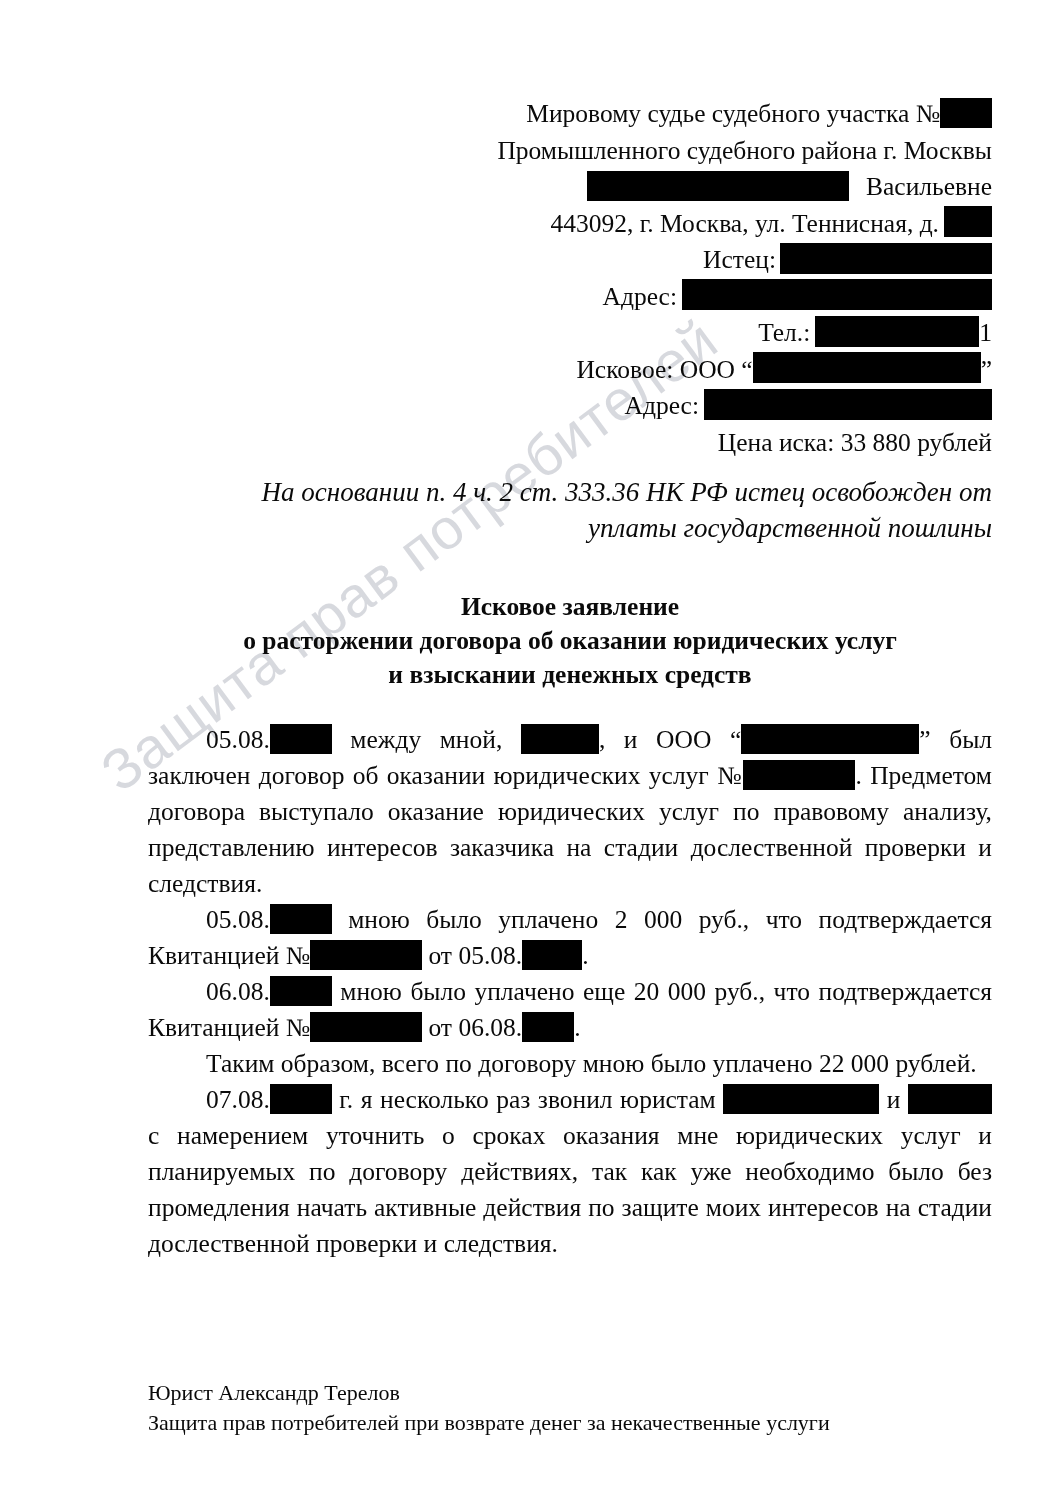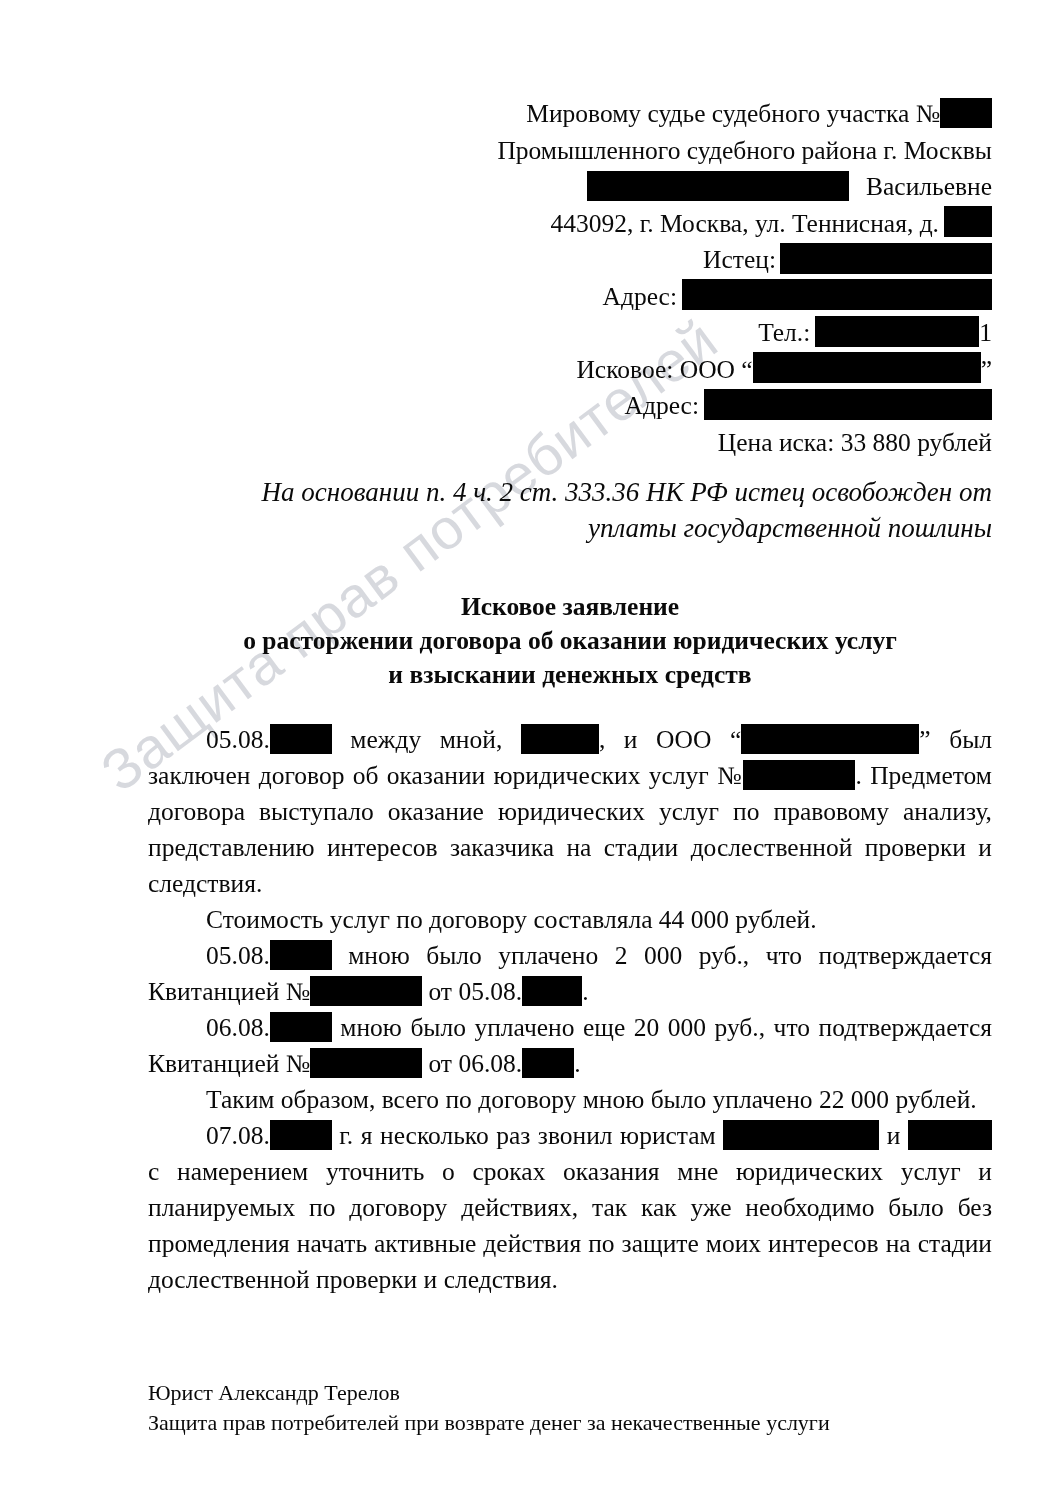--- a/index.html
+++ b/index.html
@@ -154,21 +154,20 @@
       </div>
 
       <div class="title-block">
         <div>Исковое заявление</div>
         <div class="t2">о расторжении договора об оказании юридических услуг</div>
         <div>и взыскании денежных средств</div>
       </div>
 
       <div id="paragraphs">
           <div class="para first">05.08.<span class="redact" style="width: 62px; height: 30px;"></span> между мной, <span class="redact" style="width: 78px; height: 30px;"></span>, и ООО “<span class="redact" style="width: 178px; height: 30px;"></span>” был заключен договор об оказании юридических услуг №<span class="redact" style="width: 112px; height: 30px;"></span>. Предметом договора выступало оказание юридических услуг по правовому анализу, представлению интересов заказчика на стадии дослественной проверки и следствия.</div>
-          <div class="para">Стоимость услуг по договору составляла 44 000 рублей.</div>
           <div class="para">05.08.<span class="redact" style="width: 62px; height: 30px;"></span> мною было уплачено 2 000 руб., что подтверждается Квитанцией №<span class="redact" style="width: 112px; height: 30px;"></span> от 05.08.<span class="redact" style="width: 60px; height: 30px;"></span>.</div>
           <div class="para">06.08.<span class="redact" style="width: 62px; height: 30px;"></span> мною было уплачено еще 20 000 руб., что подтверждается Квитанцией №<span class="redact" style="width: 112px; height: 30px;"></span> от 06.08.<span class="redact" style="width: 52px; height: 30px;"></span>.</div>
           <div class="para">Таким образом, всего по договору мною было уплачено 22 000 рублей.</div>
           <div class="para">07.08.<span class="redact" style="width: 62px; height: 30px;"></span> г. я несколько раз звонил юристам <span class="redact" style="width: 156px; height: 30px;"></span> и <span class="redact" style="width: 84px; height: 30px;"></span> с намерением уточнить о сроках оказания мне юридических услуг и планируемых по договору действиях, так как уже необходимо было без промедления начать активные действия по защите моих интересов на стадии дослественной проверки и следствия.</div>
         </div>
 
     </div>
   </div>
 
   <div style="position:absolute; left:148px; top:1378px; width:860px; z-index:2;

